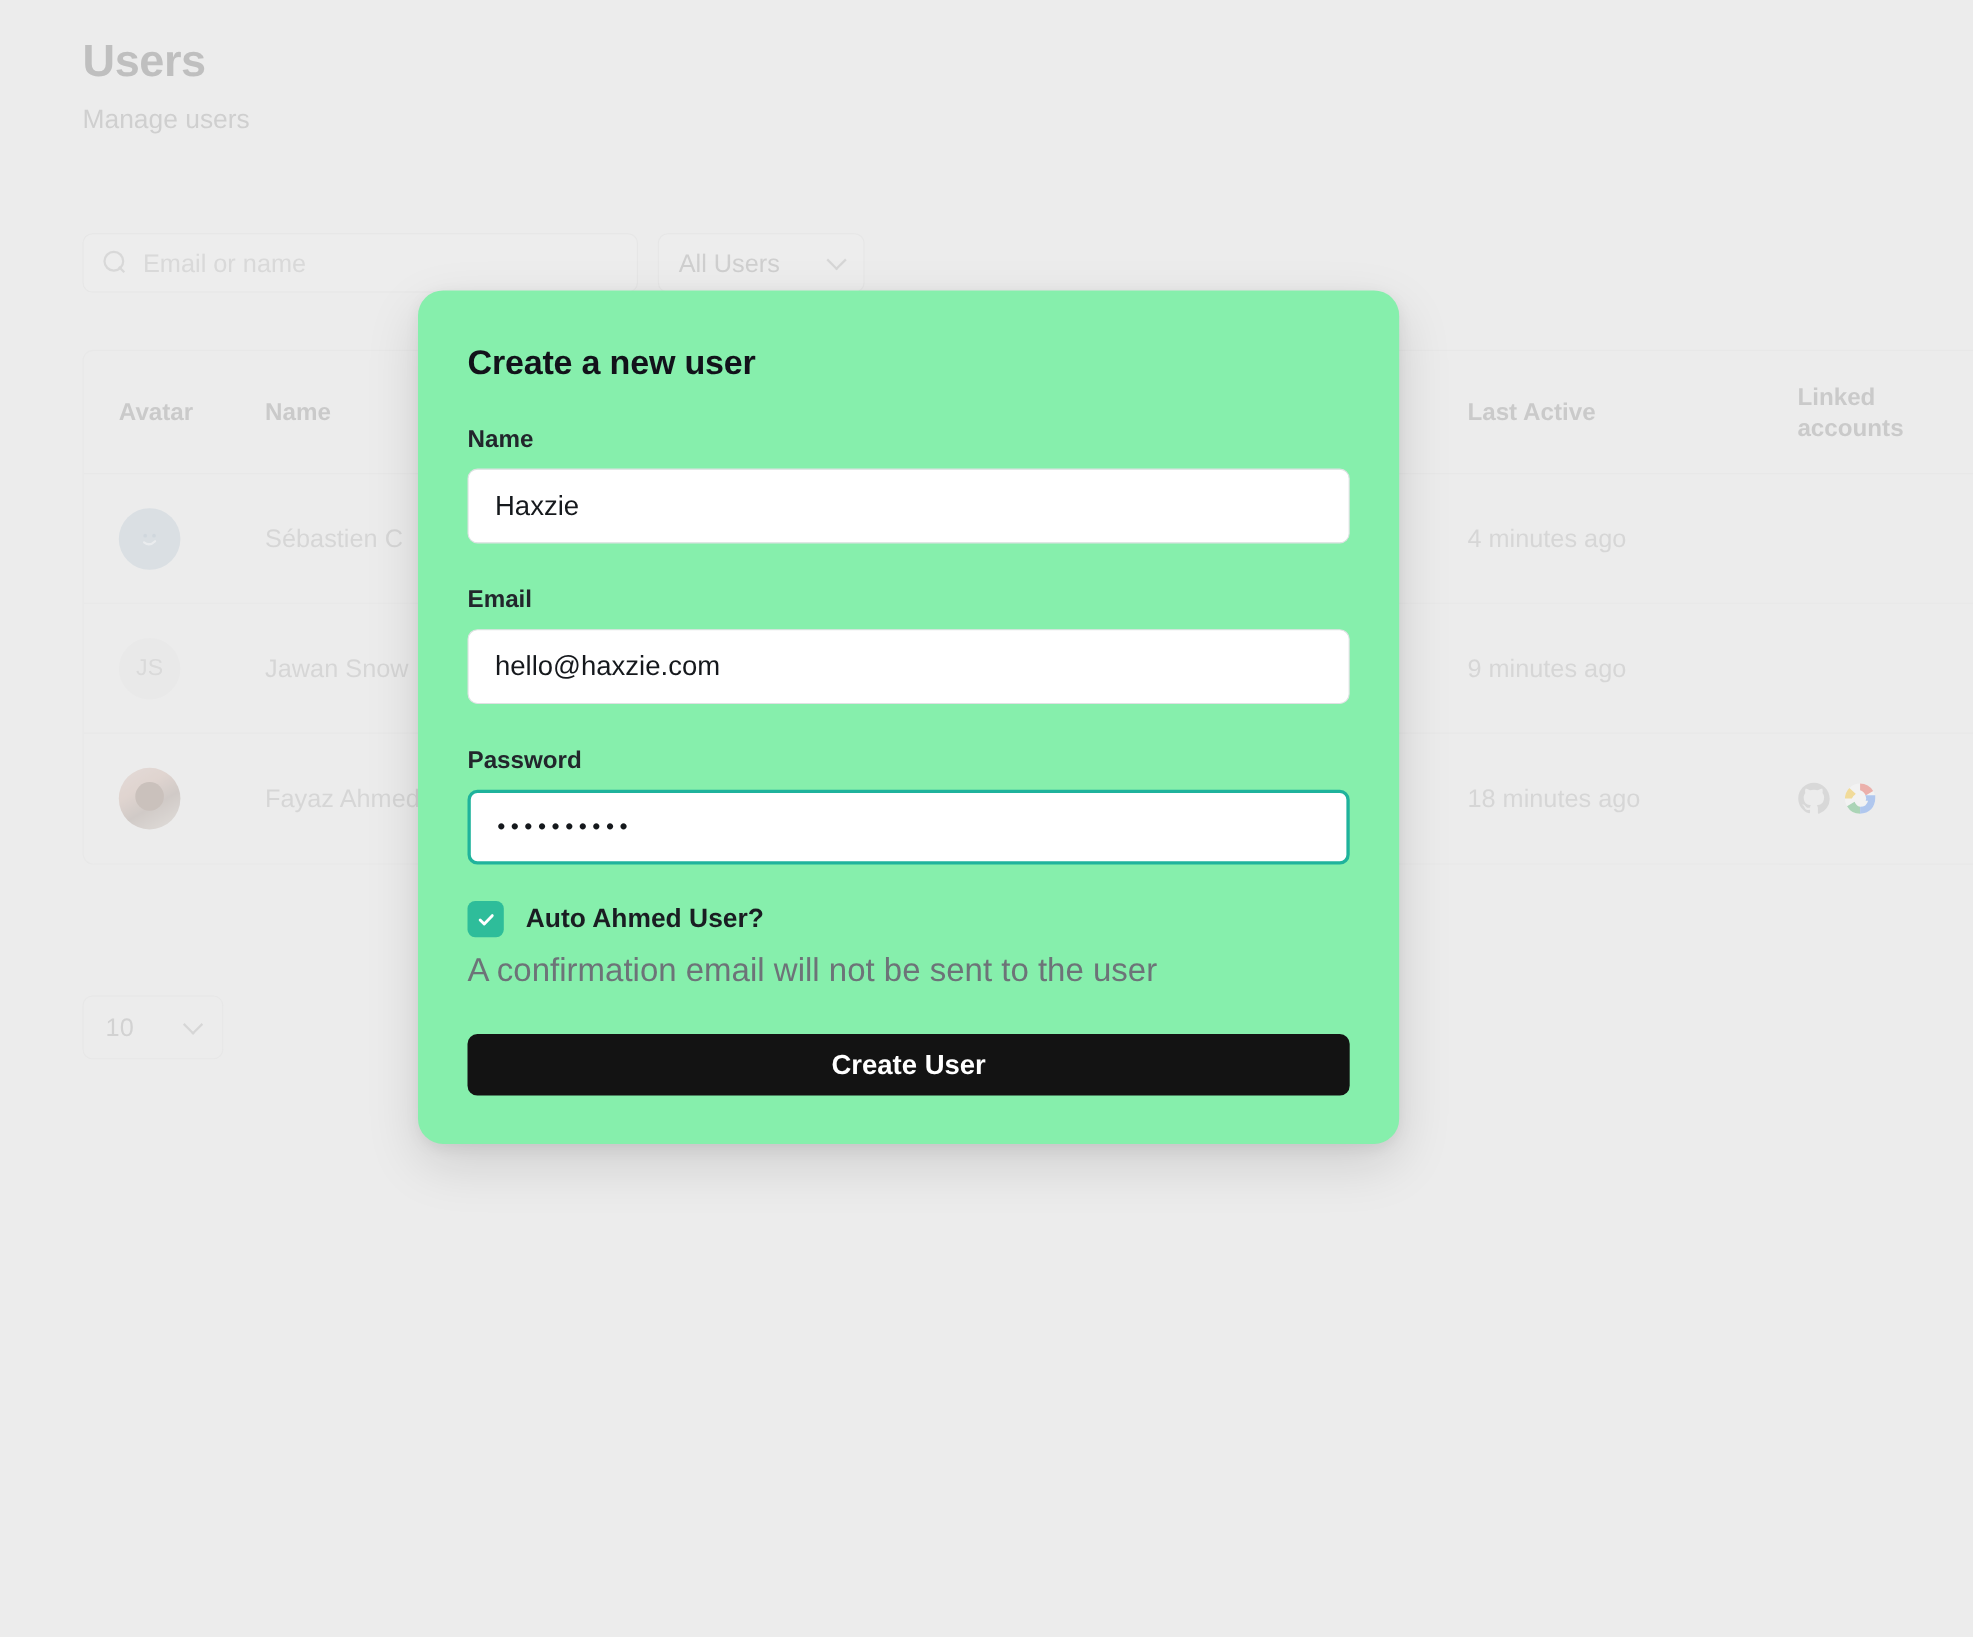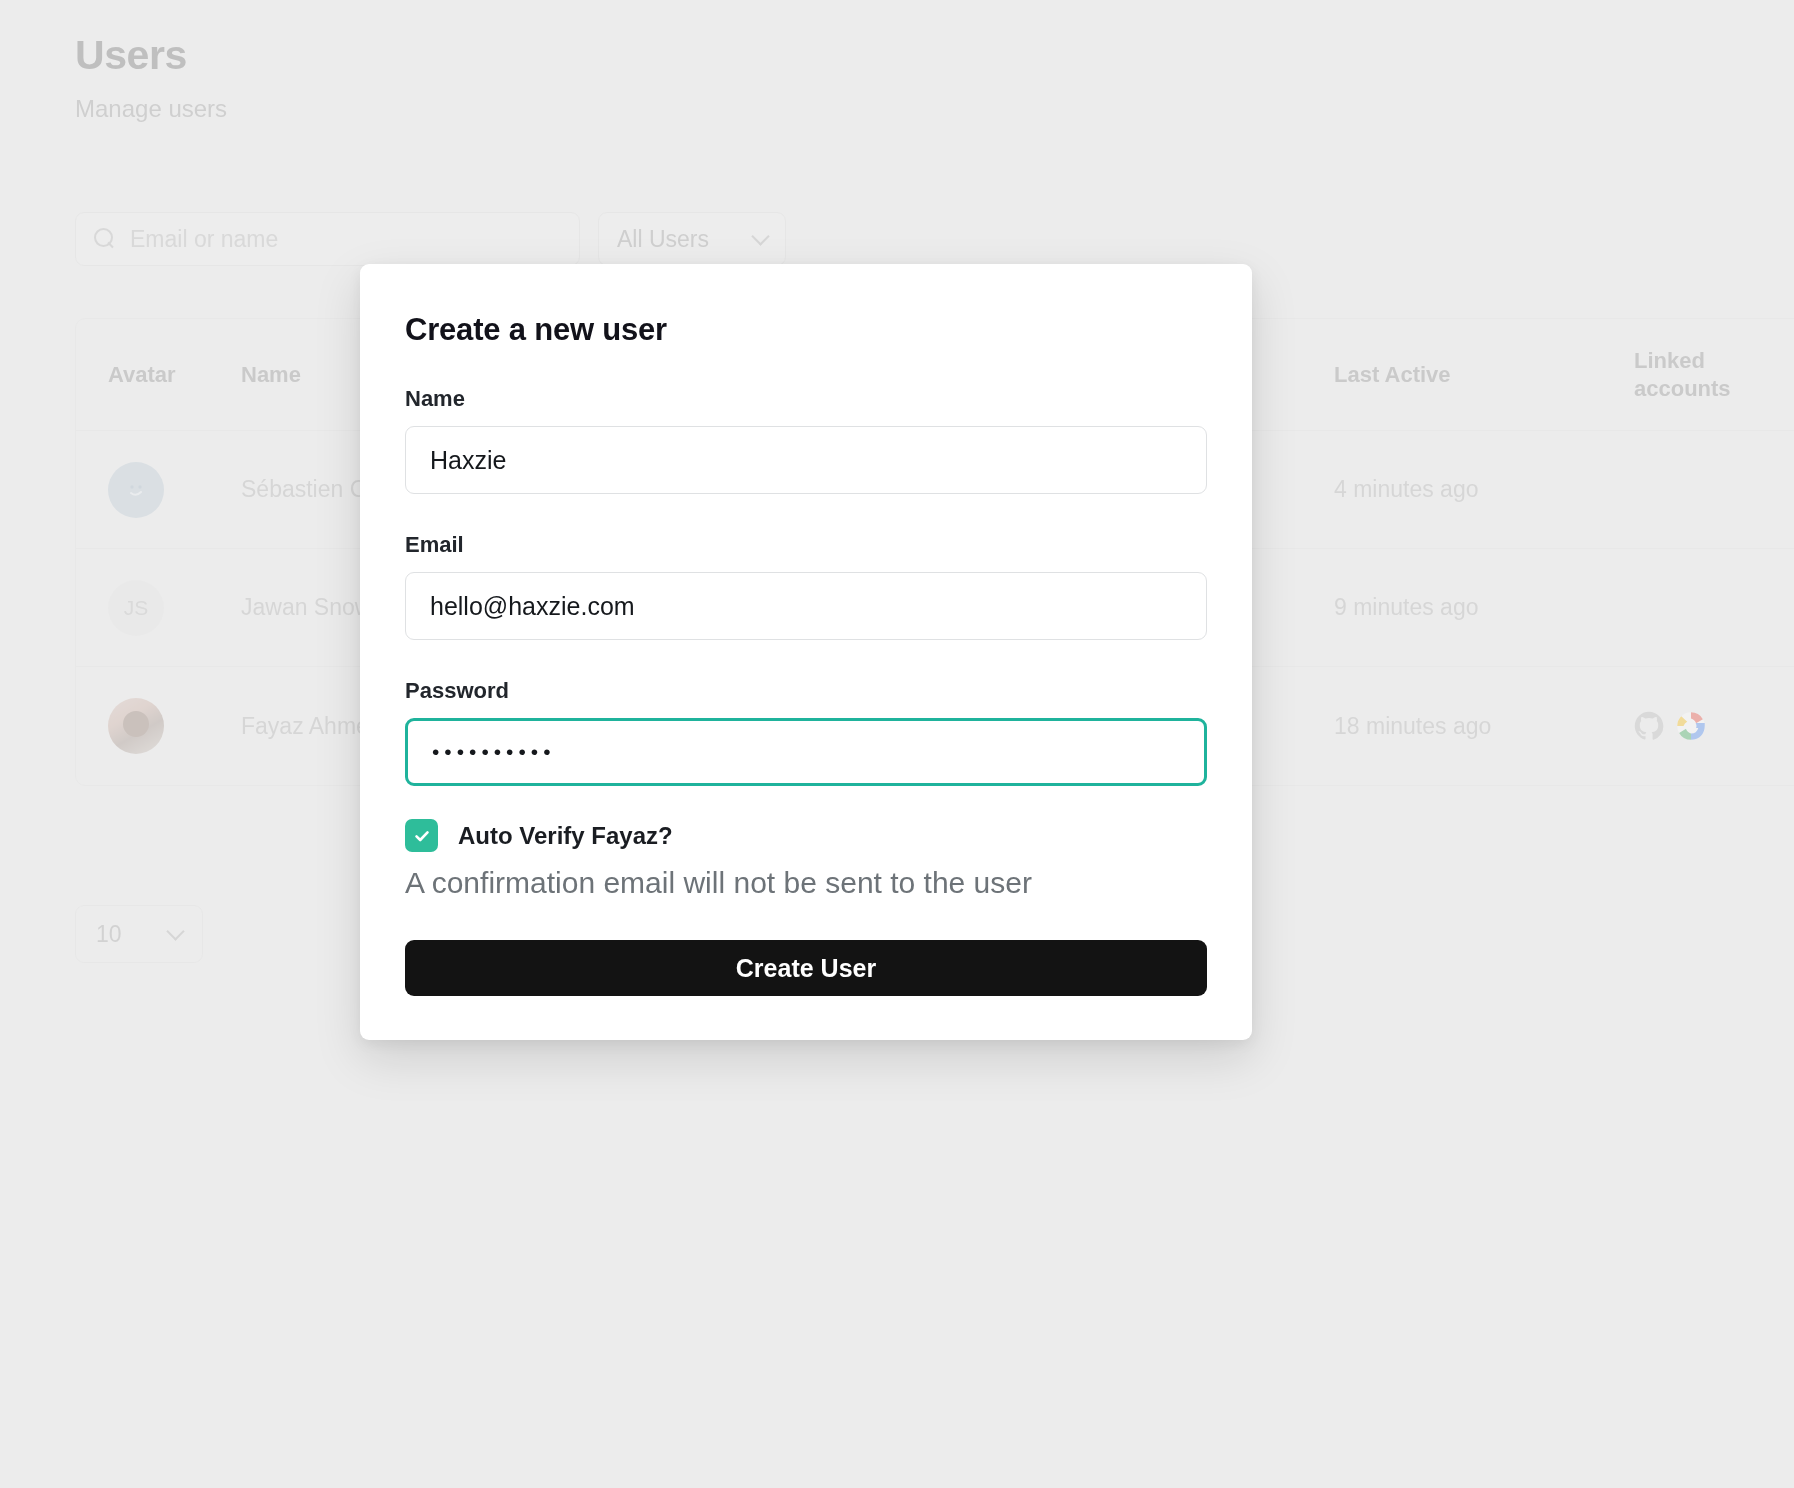--- a/index.html
+++ b/index.html
@@ -193,25 +193,25 @@
   
   .modal-wrap {
     position: absolute;
     left: 0; top: 0; right: 0; bottom: 0;
     display: flex;
     align-items: flex-start;
     justify-content: center;
   }
   .modal {
     position: absolute;
-    left: 360px;
+    left: 380px;
     top: 264px;
     width: 892px;
-    background: #ffffff;
-    border-radius: 9px;
+    background: #86efac;
+    border-radius: 23px;
     box-shadow: 0 18px 48px rgba(0,0,0,0.13), 0 4px 14px rgba(0,0,0,0.06);
     padding: 48px 45px 44px 45px;
   }
   .modal-title {
     font-size: 31px;
     font-weight: 700;
     color: #12121a;
     letter-spacing: -0.2px;
   }
   .field { margin-top: 38px; }
@@ -399,21 +399,21 @@
       <label class="field-label">Password</label>
       <input class="input input-focused pw-dots" type="text" value="••••••••••" style="">
     </div>
 
     <div class="checkbox-row">
       <span class="checkbox">
         <svg width="20" height="20" viewBox="0 0 20 20" aria-hidden="true">
           <path d="M4.5 10.3 L8.2 14 L15.5 6.4" stroke="#ffffff" stroke-width="2.6" fill="none" stroke-linecap="round" stroke-linejoin="round"></path>
         </svg>
       </span>
-      <span class="checkbox-label">Auto Verify Fayaz?</span>
+      <span class="checkbox-label">Auto Ahmed User?</span>
     </div>
 
     <div class="help-text">A confirmation email will not be sent to the user</div>
 
     <button class="primary-btn">Create User</button>
 
   </div>
 </div>
 
 </body></html>

